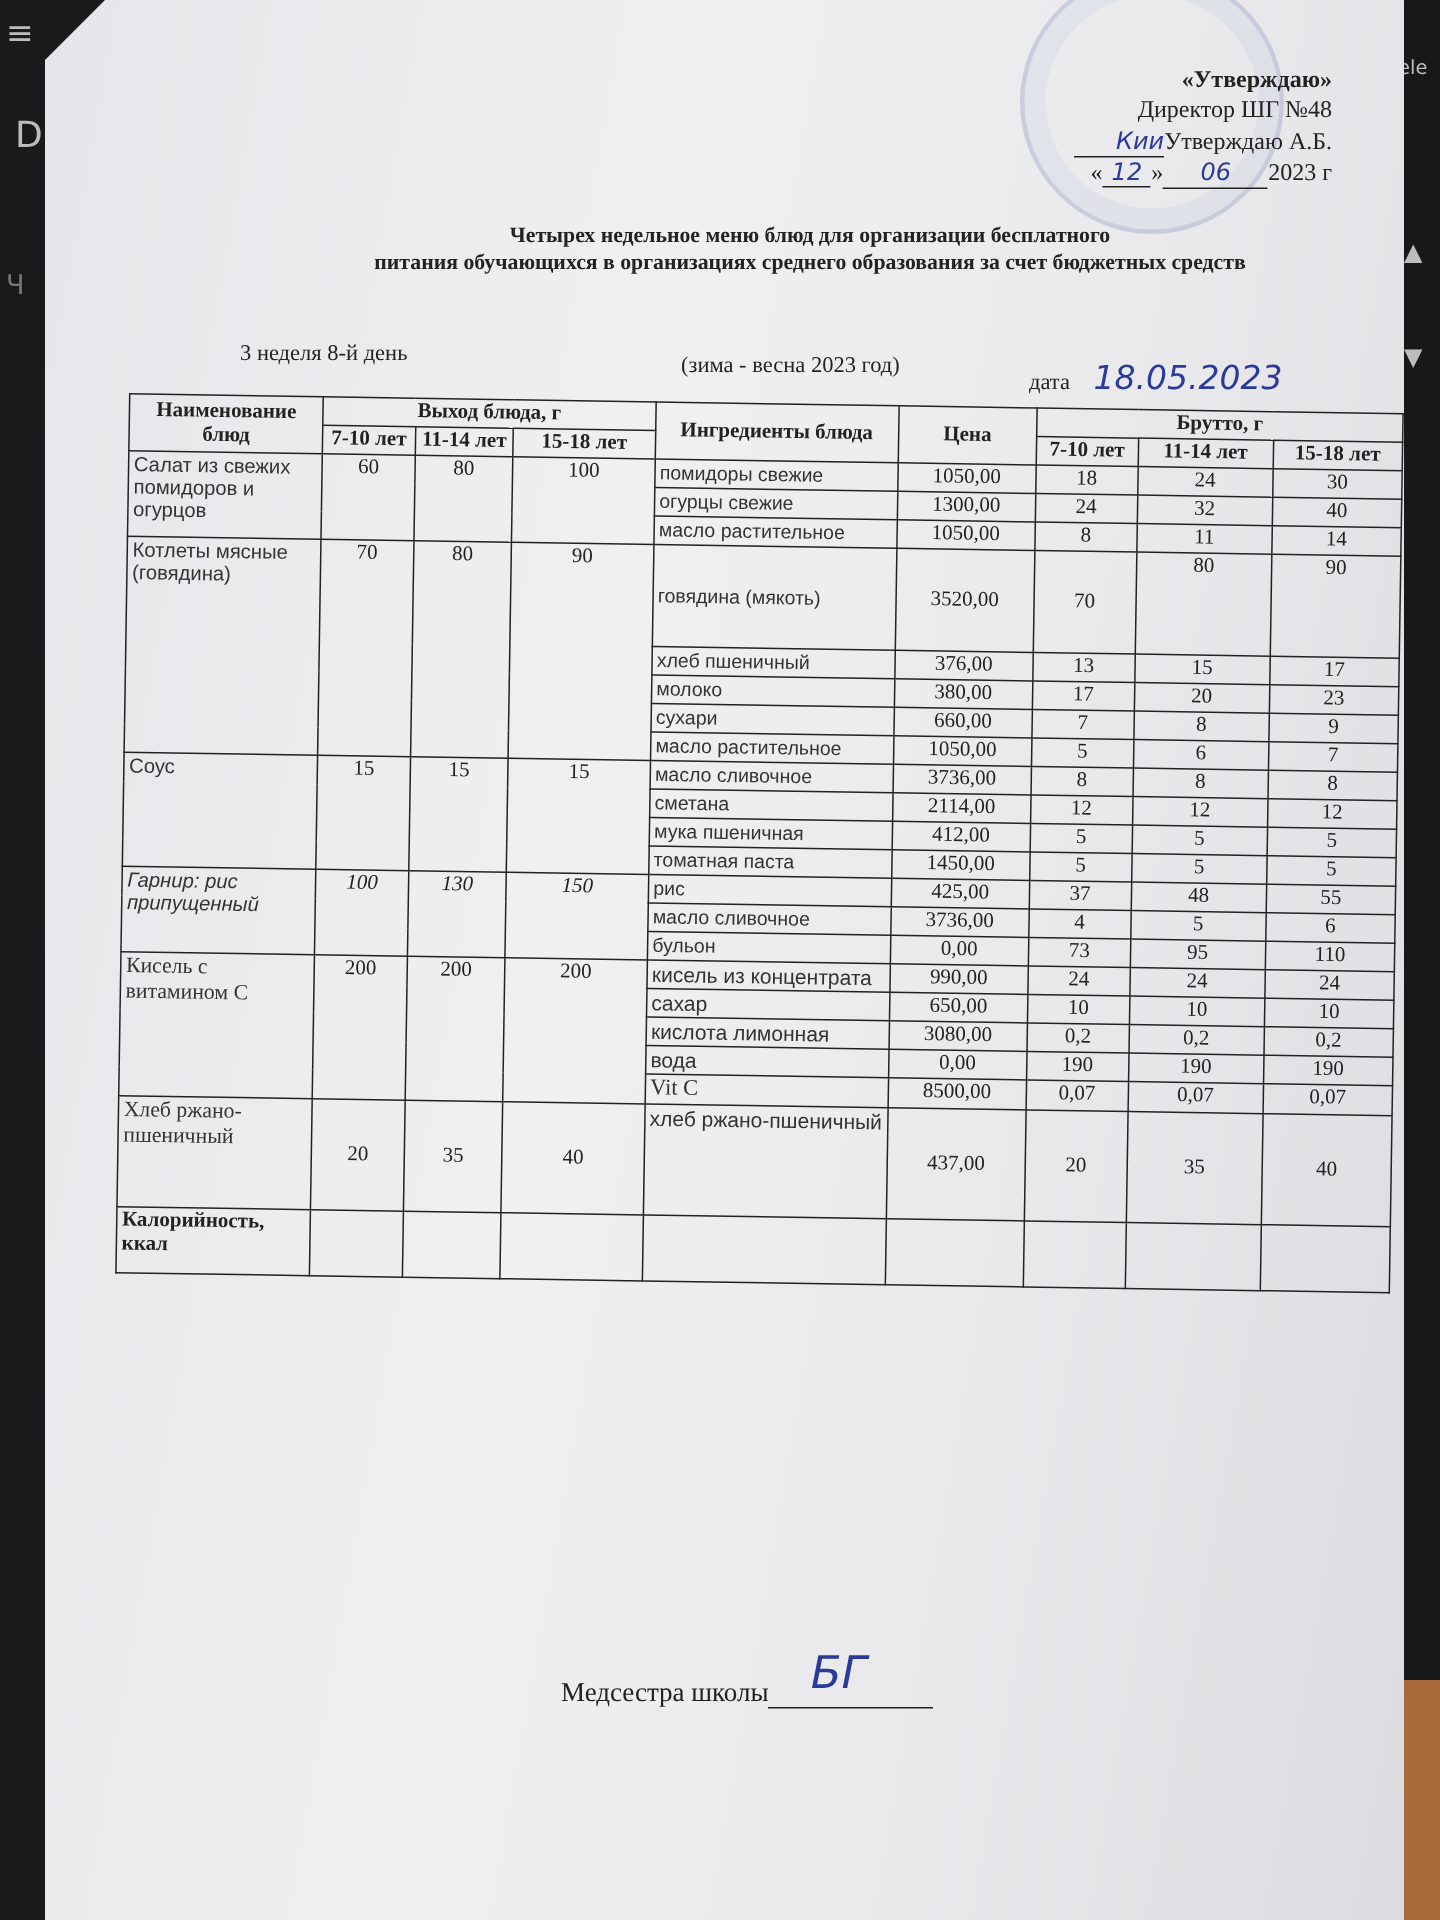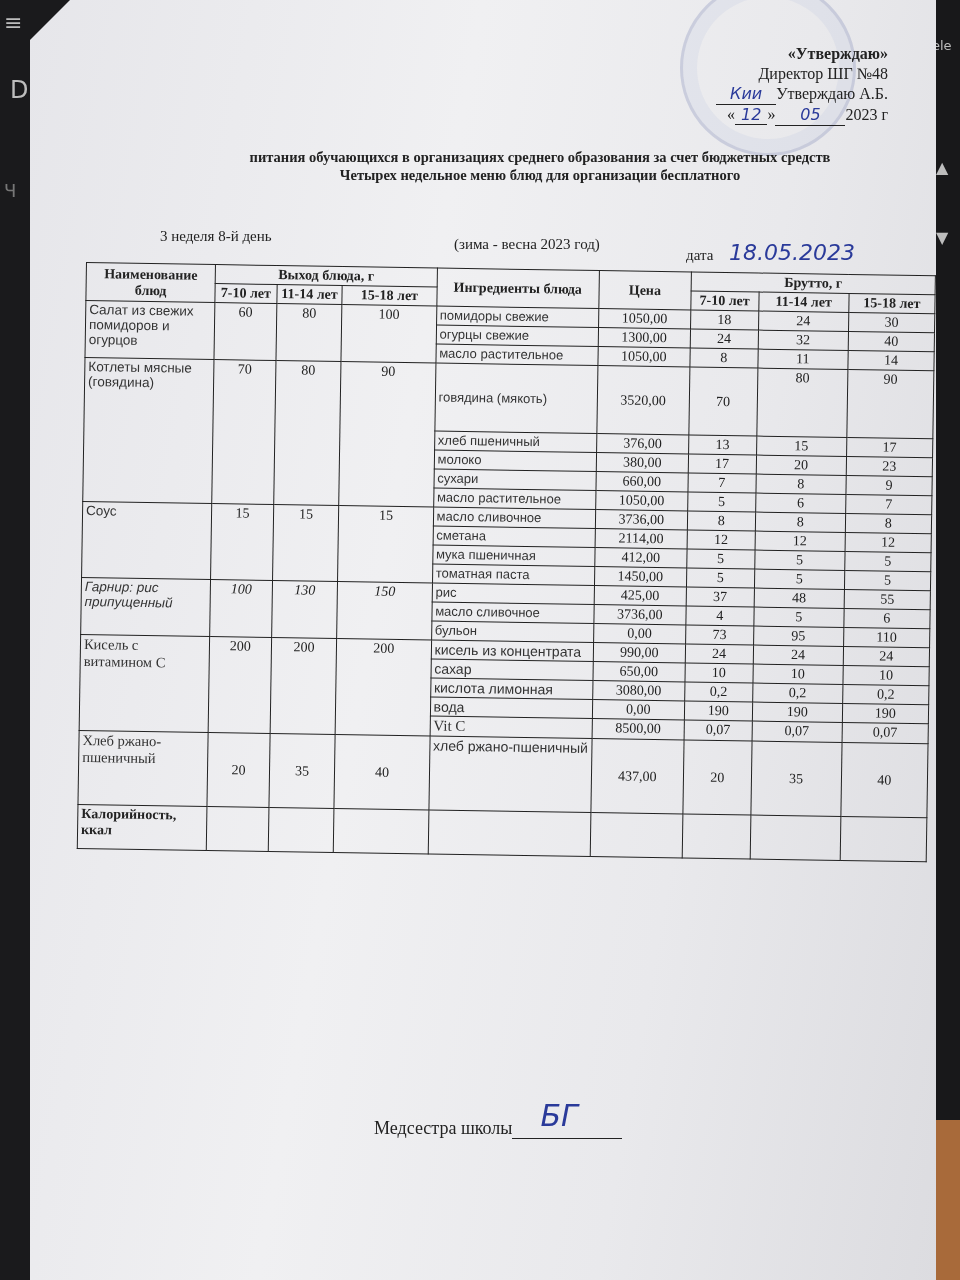--- a/index.html
+++ b/index.html
@@ -62,30 +62,30 @@
 </div>
 <div class="kb-right-bottom"></div>
 
 <div class="paper">
   <div class="stamp"></div>
 
   <div class="approve">
     <div class="bold">«Утверждаю»</div>
     <div>Директор ШГ №48</div>
     <div>
-      <span class="ink" style="display:inline-block;width:60px;border-bottom:1px solid #222;text-align:center;">Кии</span><span>Утверждаю А.Б.</span>
+      <span class="ink" style="display:inline-block;width:60px;border-bottom:1px solid #222;text-align:right;">Кии</span><span>Утверждаю А.Б.</span>
     </div>
     <div>
-      <span>«</span><span class="ink" style="border-bottom:1px solid #222;padding:0 6px;">12</span><span>»</span><span class="ink" style="display:inline-block;width:70px;text-align:center;border-bottom:1px solid #222;">05</span><span>2023 г</span>
+      <span>«</span><span class="ink" style="border-bottom:1px solid #222;padding:0 6px;">12</span><span>»</span><span class="ink" style="display:inline-block;width:70px;text-align:center;border-bottom:1px solid #222;">06</span><span>2023 г</span>
     </div>
   </div>
 
   <div class="title">
+    <div>Четырех недельное меню блюд для организации бесплатного</div>
     <div>питания обучающихся в организациях среднего образования за счет бюджетных средств</div>
-    <div>Четырех недельное меню блюд для организации бесплатного</div>
   </div>
 
   <div class="subline" style="left:130px;">3 неделя 8-й день</div>
   <div class="subline" style="left:424px;top:236px;">(зима - весна 2023 год)</div>
   <div class="subline" style="left:656px;top:240px;">
     <span>дата</span>
     <span class="ink" style="font-size:22px;margin-left:12px;">18.05.2023</span>
   </div>
 
   <table class="menu">

